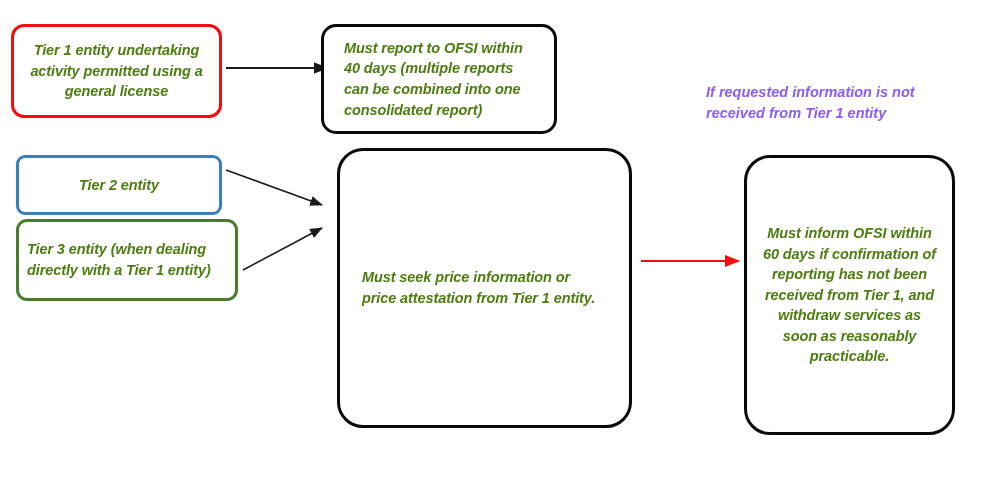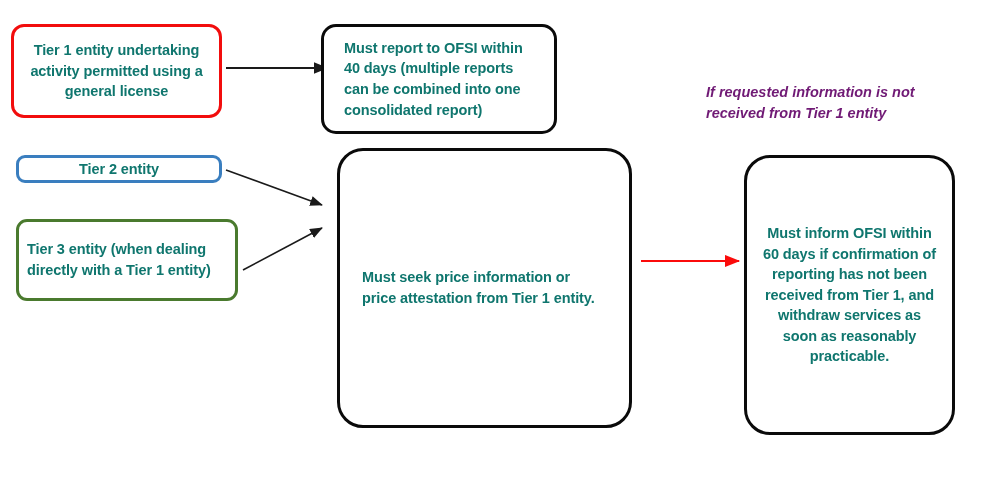--- a/index.html
+++ b/index.html
@@ -17,24 +17,25 @@
     background: #ffffff;
     overflow: hidden;
   }
   .node {
     position: absolute;
     box-sizing: border-box;
     background: #ffffff;
     display: flex;
     flex-direction: column;
     justify-content: center;
-    color: #0f766e;
+    color: #4d7c0f;
     font-weight: bold;
     line-height: 1.42;
     letter-spacing: -0.1px;
+    font-style: italic;
   }
   .node p {
     margin: 0;
   }
   .node p + p {
     margin-top: 1.05em;
   }
 
   
   #node-tier1 {
@@ -50,21 +51,21 @@
     left: 321px; top: 24px;
     width: 236px; height: 110px;
     border: 3px solid #0a0a0a;
     border-radius: 15px;
     text-align: left;
     font-size: 14.5px;
     padding: 0 20px;
   }
   #node-tier2 {
     left: 16px;  top: 155px;
-    width: 206px; height: 28px;
+    width: 206px; height: 60px;
     border: 3px solid #3a7ebf;
     border-radius: 9px;
     text-align: center;
     font-size: 14.5px;
     padding: 0 10px;
   }
   #node-tier3 {
     left: 16px;  top: 219px;
     width: 222px; height: 82px;
     border: 3px solid #4a7a2e;
@@ -89,21 +90,21 @@
     text-align: center;
     font-size: 14.5px;
     padding: 0 14px;
   }
 
   
   #note-not-received {
     position: absolute;
     left: 706px; top: 82px;
     width: 215px;
-    color: #701a75;
+    color: #8b5cf6;
     font-weight: bold;
     font-style: italic;
     font-size: 14.5px;
     line-height: 1.42;
     text-align: left;
   }
 
   
   .connector {
     position: absolute;

